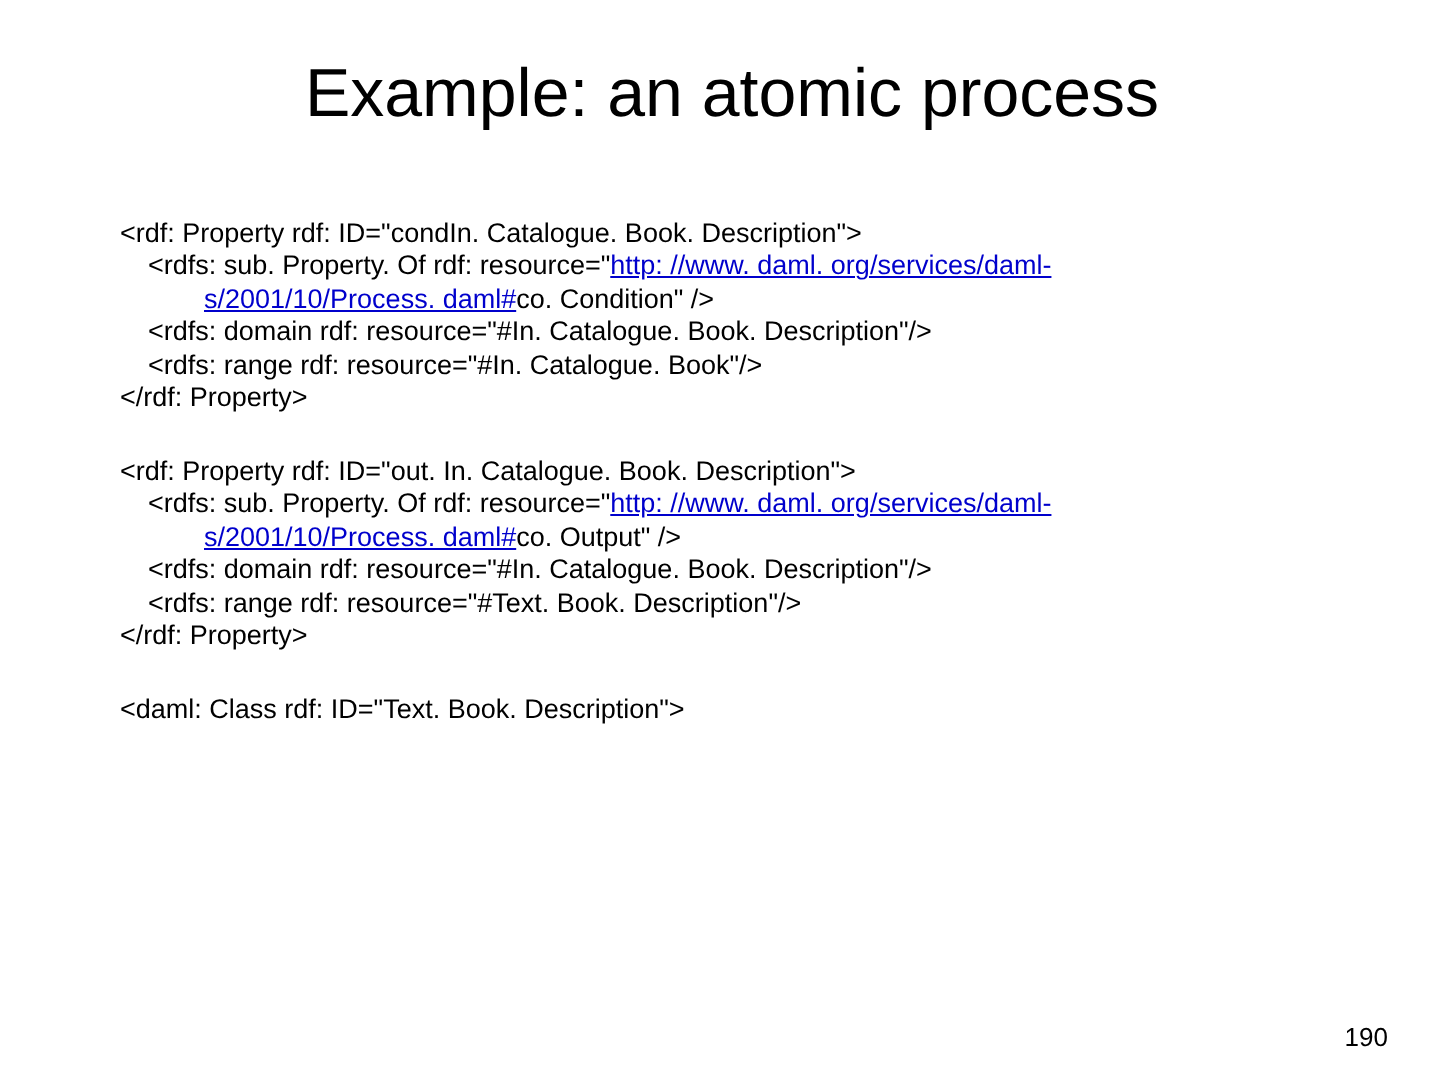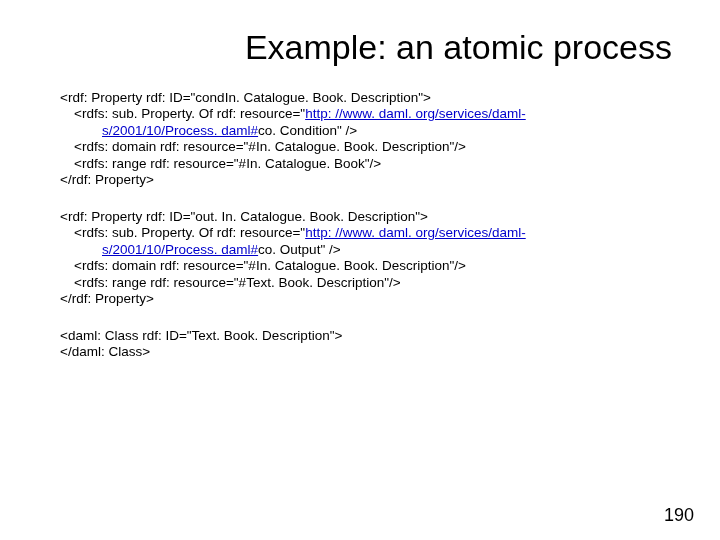--- a/index.html
+++ b/index.html
@@ -15,22 +15,22 @@
   }
   .slide {
     padding: 28px 48px 0 60px;
     box-sizing: border-box;
     width: 100%;
     height: 100%;
     position: relative;
   }
   .title {
     font-size: 34px;
-    text-align: right;
-    margin: 0 0 23px 0;
+    text-align: center;
+    margin: 0 0 42px 0;
     font-weight: normal;
   }
   .block {
     font-size: 13.5px;
     line-height: 1.22;
     margin-bottom: 20px;
     word-break: break-word;
   }
   .indent {
     padding-left: 14px;
@@ -42,21 +42,21 @@
   }
   .link {
     color: #0000cc;
     text-decoration: underline;
     margin-top: 32px;
   }
   .pagenum {
     position: absolute;
     right: 26px;
     bottom: 14px;
-    font-size: 18px;
+    font-size: 13px;
   }
 </style>
 </head>
 <body>
 
 <div class="slide">
   <h1 class="title">Example: an atomic process</h1>
 
   <div class="block">
     <div>
@@ -81,17 +81,16 @@
     <span class="indent2">
       <span class="link">s/2001/10/Process. daml#</span><span>co. Output" /&gt;</span>
     </span>
     <span class="indent">&lt;rdfs: domain rdf: resource="#In. Catalogue. Book. Description"/&gt;</span>
     <span class="indent">&lt;rdfs: range rdf: resource="#Text. Book. Description"/&gt;</span>
     <div>&lt;/rdf: Property&gt;</div>
   </div>
 
   <div class="block">
     <div>&lt;daml: Class rdf: ID="Text. Book. Description"&gt;</div>
-    <div>&lt;/daml: Class&gt;</div>
   </div>
 
   <div class="pagenum">190</div>
 </div>
 
 </body></html>

